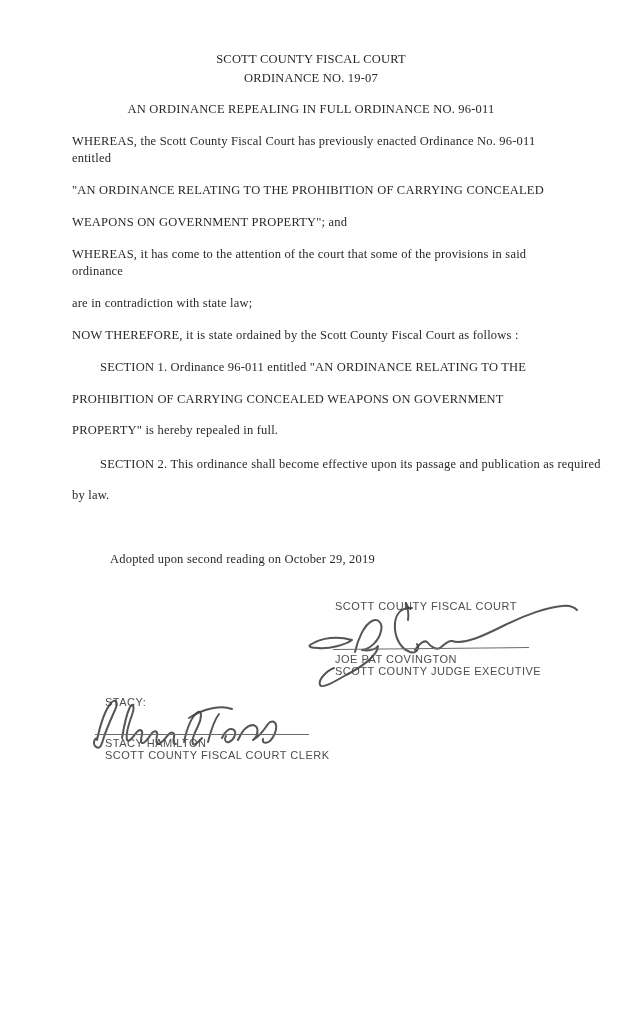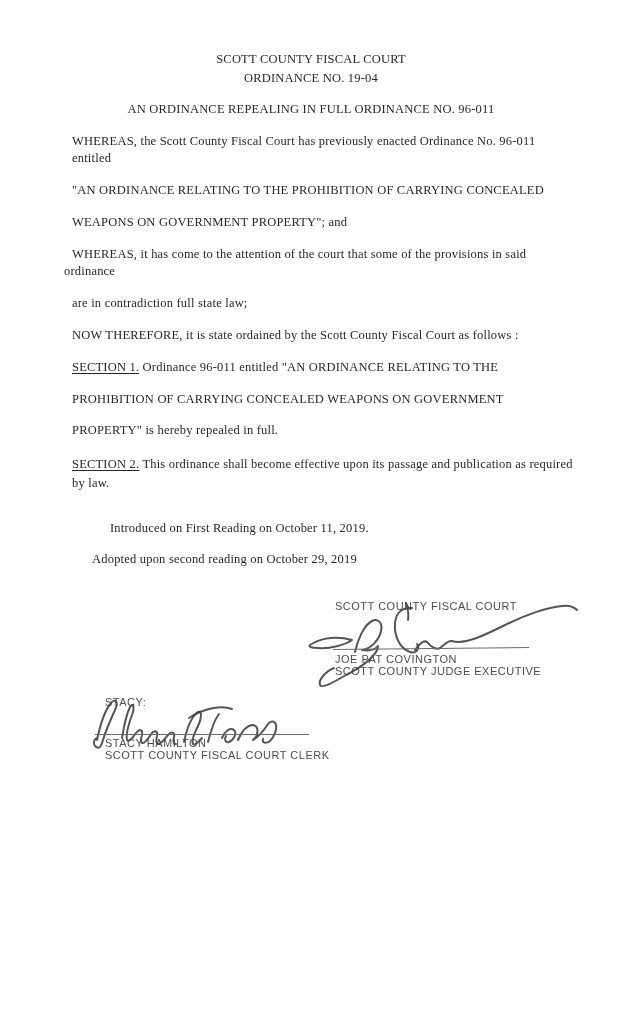--- a/index.html
+++ b/index.html
@@ -23,22 +23,22 @@
     line-height: 15px;
     letter-spacing: 0.2px;
     color: #282828;
   }
   .centered {
     left: 0;
     width: 622px;
     text-align: center;
   }
   .u {
-    text-decoration: underline;
     text-underline-offset: 2px;
+    margin-left: 28px;
   }
   .sans-label {
     position: absolute;
     white-space: nowrap;
     font-family: "Liberation Sans", "DejaVu Sans", sans-serif;
     font-size: 11px;
     line-height: 12px;
     letter-spacing: 0.5px;
     color: #4d4d4d;
   }
@@ -58,39 +58,38 @@
     stroke-linejoin: round;
     opacity: 0.88;
   }
 </style>
 </head>
 <body>
 
 <div class="page">
 
   <div class="serif-line centered" style="top:52px;">SCOTT COUNTY FISCAL COURT</div>
-  <div class="serif-line centered" style="top:71px;">ORDINANCE NO. 19-04</div>
+  <div class="serif-line centered" style="top:71px;">ORDINANCE NO. 19-07</div>
 
   <div class="serif-line centered" style="top:102px;">AN ORDINANCE REPEALING IN FULL ORDINANCE NO. 96-011</div>
 
   <div class="serif-line" style="left:72px; top:134px;">WHEREAS, the Scott County Fiscal Court has previously enacted Ordinance No. 96-011</div>
   <div class="serif-line" style="left:72px; top:151px;">entitled</div>
   <div class="serif-line" style="left:72px; top:183px;">"AN ORDINANCE RELATING TO THE PROHIBITION OF CARRYING CONCEALED</div>
   <div class="serif-line" style="left:72px; top:215px;">WEAPONS ON GOVERNMENT PROPERTY"; and</div>
   <div class="serif-line" style="left:72px; top:247px;">WHEREAS, it has come to the attention of the court that some of the provisions in said</div>
-  <div class="serif-line" style="left:64px; top:264px;">ordinance</div>
-  <div class="serif-line" style="left:72px; top:296px;">are in contradiction full state law;</div>
+  <div class="serif-line" style="left:72px; top:264px;">ordinance</div>
+  <div class="serif-line" style="left:72px; top:296px;">are in contradiction with state law;</div>
   <div class="serif-line" style="left:72px; top:328px;">NOW THEREFORE, it is state ordained by the Scott County Fiscal Court as follows :</div>
   <div class="serif-line" style="left:72px; top:360px;"><span class="u">SECTION 1.</span><span> Ordinance 96-011 entitled "AN ORDINANCE RELATING TO THE</span></div>
   <div class="serif-line" style="left:72px; top:392px;">PROHIBITION OF CARRYING CONCEALED WEAPONS ON GOVERNMENT</div>
   <div class="serif-line" style="left:72px; top:423px;">PROPERTY" is hereby repealed in full.</div>
   <div class="serif-line" style="left:72px; top:457px;"><span class="u">SECTION 2.</span><span> This ordinance shall become effective upon its passage and publication as required</span></div>
-  <div class="serif-line" style="left:72px; top:476px;">by law.</div>
-  <div class="serif-line" style="left:110px; top:521px;">Introduced on First Reading on October 11, 2019.</div>
-  <div class="serif-line" style="left:92px; top:552px;">Adopted upon second reading on October 29, 2019</div>
+  <div class="serif-line" style="left:72px; top:488px;">by law.</div>
+  <div class="serif-line" style="left:110px; top:552px;">Adopted upon second reading on October 29, 2019</div>
 
   <div class="sans-label" style="left:335px; top:600px;">SCOTT COUNTY FISCAL COURT</div>
 
   <svg class="sig-svg" style="left:290px; top:593px;" width="292" height="118" viewBox="0 0 292 118" aria-hidden="true">
     <path d="M20,52 C32,44 48,43 62,47 C55,52 40,56 28,55 C22,55 18,54 20,52"></path>
     <path d="M65,59 C68,46 74,32 82,28 C88,25 93,30 91,38 C89,48 80,56 72,57 C79,58 85,57 88,53 C88,62 72,74 56,82 C44,89 32,96 30,92 C28,87 36,78 44,75"></path>
     <path d="M116,10 C118,16 119,22 118,27"></path>
     <path d="M122,15 C112,14 106,20 105,30 C104,42 109,55 120,59 C126,61 130,56 127,51"></path>
     <path d="M125,57 C130,50 135,46 138,50 C141,54 146,57 150,55 C154,52 158,47 162,48 C175,52 195,42 215,32 C235,22 258,14 272,13 C278,12 284,14 287,17"></path>
   </svg>

